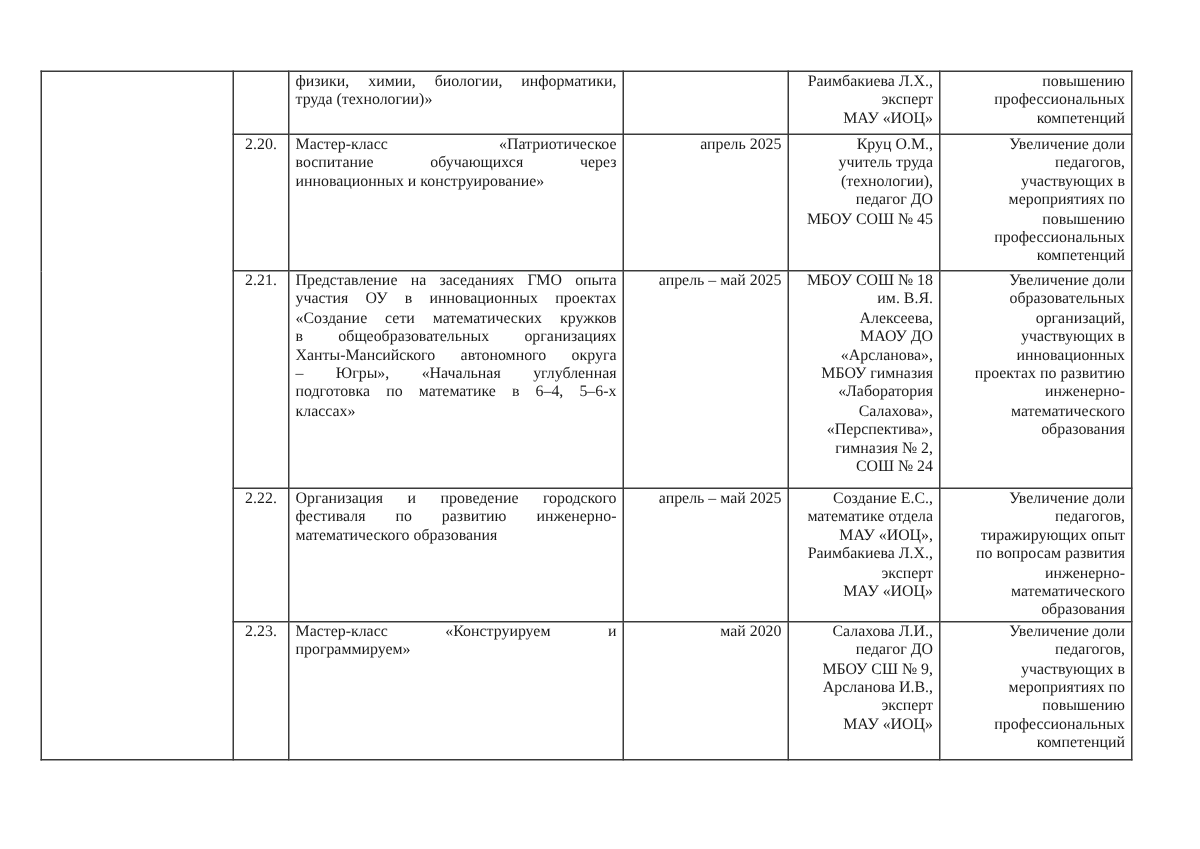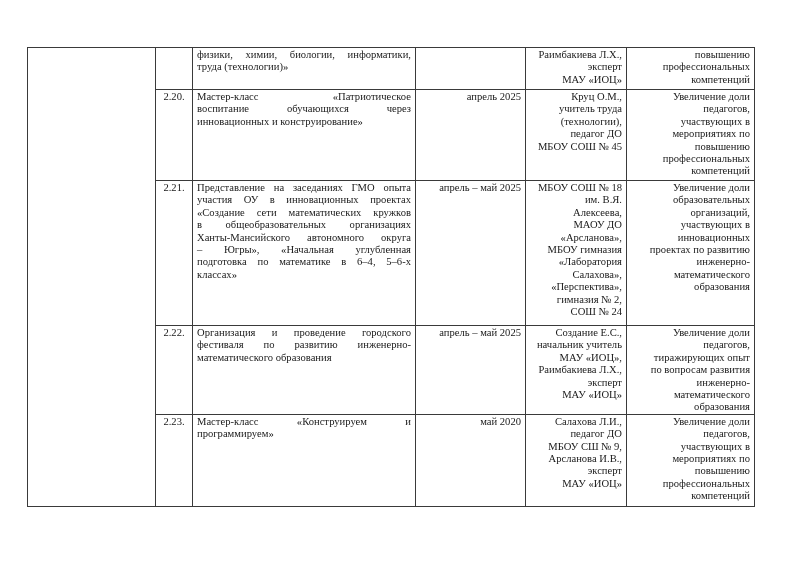--- a/index.html
+++ b/index.html
@@ -118,21 +118,21 @@
       <tr style="height:83px">
         <td class="num">2.22.</td>
         <td class="title">
           <span class="jl">Организация и проведение городского</span>
           <span class="jl">фестиваля по развитию инженерно-</span>
           <span class="ln">математического образования</span>
         </td>
         <td class="term">апрель – май 2025</td>
         <td class="resp">
           <span class="ln">Создание Е.С.,</span>
-          <span class="ln">начальник учитель</span>
+          <span class="ln">математике отдела</span>
           <span class="ln">МАУ «ИОЦ»,</span>
           <span class="ln">Раимбакиева Л.Х.,</span>
           <span class="ln">эксперт</span>
           <span class="ln">МАУ «ИОЦ»</span>
         </td>
         <td class="result">
           <span class="ln">Увеличение доли</span>
           <span class="ln">педагогов,</span>
           <span class="ln">тиражирующих опыт</span>
           <span class="ln">по вопросам развития</span>

